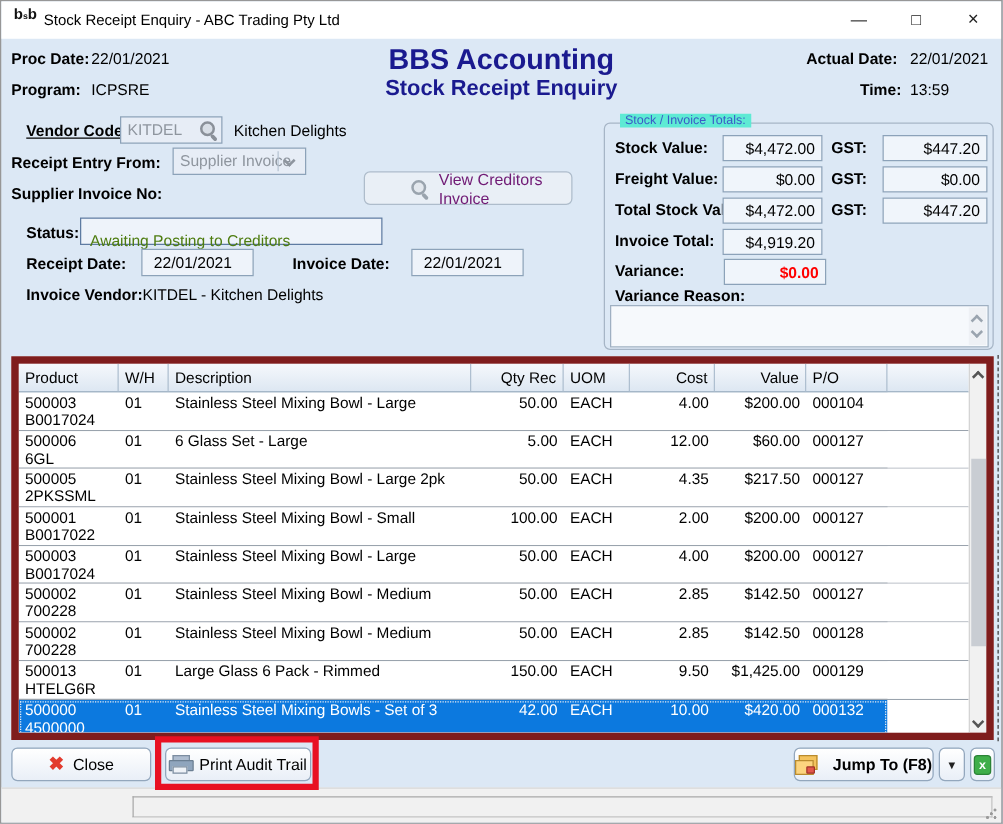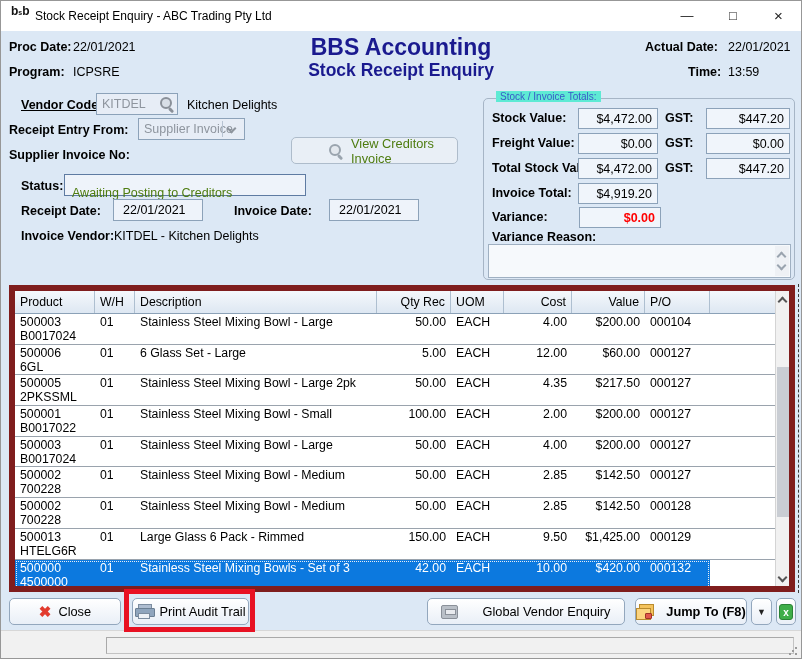--- a/index.html
+++ b/index.html
@@ -74,21 +74,21 @@
   .sb-btn { position:absolute; left:0; width:14px; height:16px; }
   .sb-btn .chev { border-color:#555; }
   .sb-up { top:0; } .sb-up .chev { transform:rotate(-135deg); left:3px; top:7px; }
   .sb-dn { bottom:0; } .sb-dn .chev { transform:rotate(45deg); left:3px; top:4px; }
   .sb-thumb { position:absolute; left:1px; width:12px; top:76px; height:150px; background:#c9cdd3; }
   .grid-focus-edge { position:absolute; left:797px; top:283px; height:309px; width:0; border-left:1px dashed #3a3a3a; }
   
   .btn { position:absolute; height:27px; background:linear-gradient(#ffffff,#e9eff7);
     border:1px solid #93a7bd; border-radius:5px; display:flex; align-items:center; justify-content:center;
     gap:7px; font-size:12.8px; color:#000; cursor:default; }
-  .btn.disabled { color:#4d7c0f; background:#e9eff6; border-color:#aebccb;padding-left:36px; }
+  .btn.disabled { color:#701a75; background:#e9eff6; border-color:#aebccb;padding-left:36px; }
   .btn .mag2 { position:relative; width:16px; height:16px; flex:0 0 16px; }
   .btn .mag2::before { content:""; position:absolute; left:1px; top:1px; width:8px; height:8px;
     border:2px solid #9aa4ae; border-radius:50%; background:#e3e8ee; }
   .btn .mag2::after { content:""; position:absolute; left:11px; top:11px; width:6px; height:3px;
     background:#9aa4ae; transform:rotate(45deg); transform-origin:0 0; border-radius:2px; }
   .x-icon { color:#e23b2e; font-size:15px; font-weight:bold; line-height:15px; }
   .printer-icon { position:relative; width:18px; height:15px; }
   .printer-icon::before { content:""; position:absolute; left:3px; top:0; width:12px; height:5px; background:#aebdd0; border:1px solid #7c8da0; }
   .printer-icon::after { content:""; position:absolute; left:0; top:4px; width:18px; height:7px; background:#8fa5bd; border:1px solid #6b7f93; border-radius:1px; }
   .printer-icon i { position:absolute; left:3px; top:9px; width:12px; height:6px; background:#eef2f7; border:1px solid #7c8da0; z-index:1; }
@@ -416,24 +416,20 @@
   <div class="btn" style="left:8px; top:597px; width:112px;">
     <span class="x-icon">✖</span>
     <span>Close</span>
   </div>
   <div class="btn" style="left:131px; top:597px; width:117px; gap:6px;">
     <span class="printer-icon">
         <i></i>
       </span>
     <span>Print Audit Trail</span>
   </div>
-  <div class="btn" style="left:426px; top:597px; width:198px; gap:24px;">
-    <span class="register-icon"></span>
-    <span>Global Vendor Enquiry</span>
-  </div>
   <div class="btn" style="left:634px; top:597px; width:112px; font-weight:bold;gap:12px;">
     <span class="folder-icon">
         <i></i>
       </span>
     <span>Jump To (F8)</span>
   </div>
   <div class="btn drop-btn" style="left:750px; top:597px; width:21px;">
     <span>▼</span>
   </div>
   <div class="btn" style="left:775px; top:597px; width:20px;">

